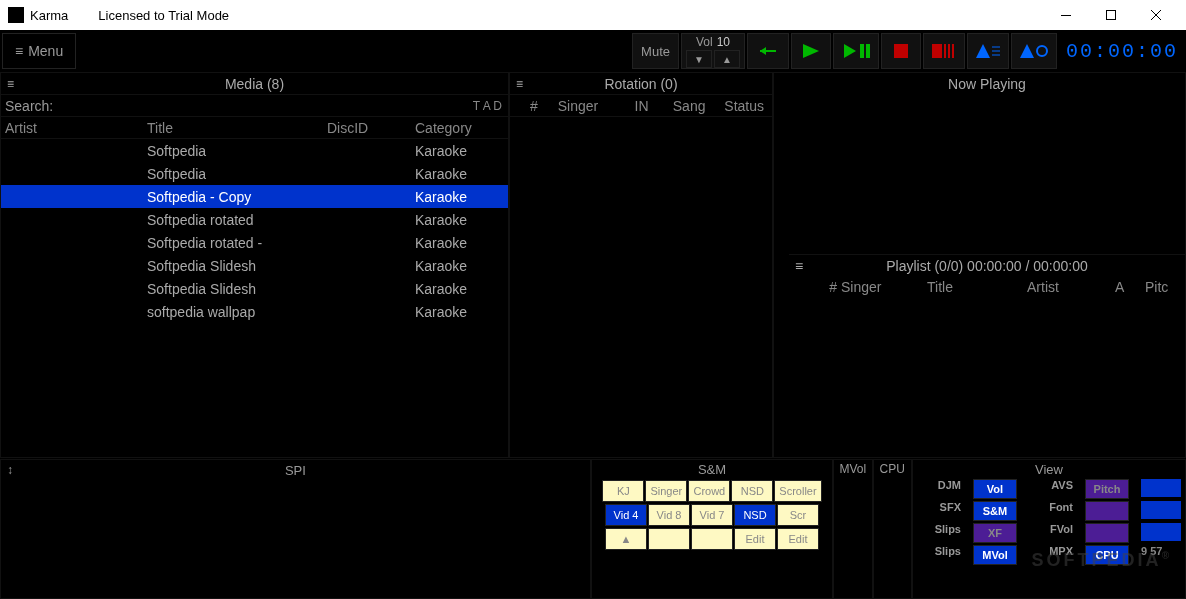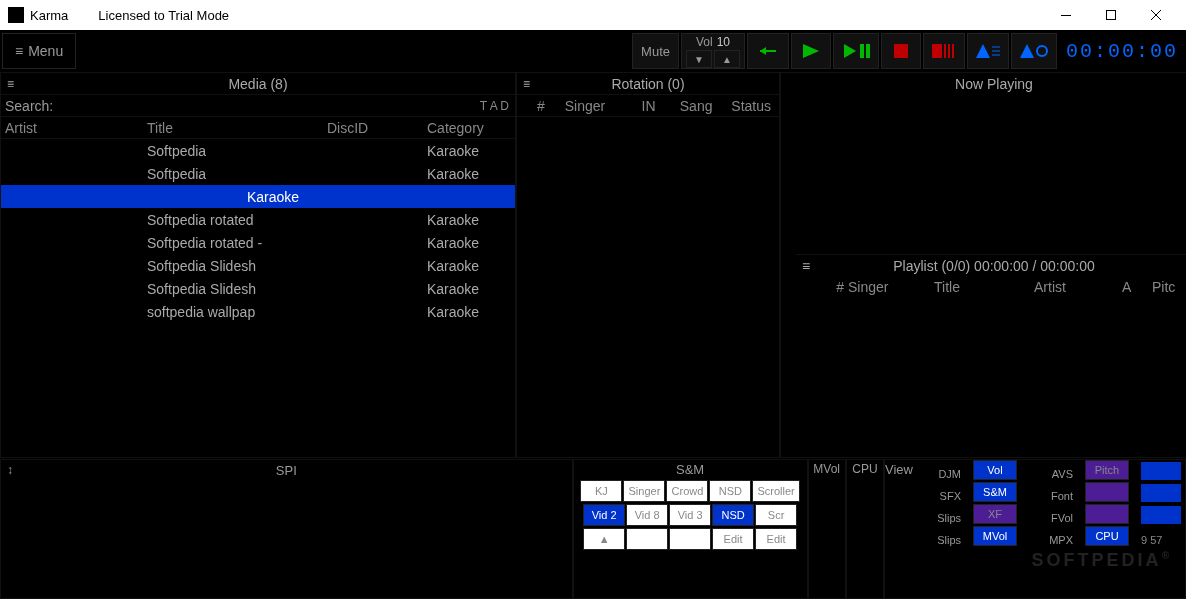--- a/index.html
+++ b/index.html
@@ -36,21 +36,21 @@
 .search-row .tad { padding: 0 6px; font-size: 12px; color: #888; }
 
 .headers { display: flex; height: 22px; align-items: center; font-size: 14px; color: #888; border-bottom: 1px solid #111; }
 .rows { }
 .row { display: flex; height: 23px; align-items: center; font-size: 14px; color: #aaa; cursor: pointer; }
 .row.selected { background: #0033cc; color: #fff; }
 
 .media-artist { width: 146px; padding-left: 4px; }
 .media-title { width: 180px; }
 .media-discid { width: 88px; }
-.media-category { width: 88px; margin-left: 12px; }
+.media-category { width: 88px; }
 
 .rot-num { width: 50px; text-align: center; }
 .rot-singer { width: 68px; }
 .rot-in { width: 40px; margin-left: 12px; }
 .rot-sang { width: 54px; }
 .rot-status { width: 50px; }
 
 .now-title { height: 22px; display: flex; align-items: center; justify-content: center; font-size: 14px; color: #aaa; }
 .now-body { flex: 1; }
 .playlist-header { height: 22px; display: flex; align-items: center; justify-content: center; font-size: 14px; color: #aaa; position: relative; border-top: 1px solid #111; }
@@ -63,30 +63,30 @@
 .pl-a { width: 30px; }
 .pl-pitc { width: 40px; }
 
 .bottom { position: absolute; bottom: 0; left: 0; right: 0; height: 140px; display: flex; }
 .spi-panel { width: 600px; border: 1px solid #111; }
 .spi-label { text-align: center; font-size: 13px; padding: 3px 0; position: relative; }
 .spi-label .resize { position: absolute; left: 6px; font-size: 12px; }
 .sm-panel { width: 246px; border: 1px solid #111; display: flex; flex-direction: column; }
 .sm-title { text-align: center; font-size: 13px; padding: 2px 0; }
 .sm-row { display: flex; justify-content: center; gap: 1px; padding: 1px 0; }
-.sm-btn { height: 22px; min-width: 42px; padding: 0 4px; border: 1px solid #222; background: #ffffff; font-size: 11px; color: #888; display: flex; align-items: center; justify-content: center; cursor: pointer; }
+.sm-btn { height: 22px; min-width: 42px; padding: 0 4px; border: 1px solid #222; background: #fef9c3; font-size: 11px; color: #888; display: flex; align-items: center; justify-content: center; cursor: pointer; }
 .sm-btn.active { background: #0033cc; color: #fff; }
 
 .mvol-panel { width: 40px; border: 1px solid #111; text-align: center; font-size: 12px; padding-top: 2px; }
 .cpu-panel { width: 40px; border: 1px solid #111; text-align: center; font-size: 12px; padding-top: 2px; }
 
-.view-panel { flex: 1; border: 1px solid #111; display: flex; flex-direction: row; }
+.view-panel { flex: 1; border: 1px solid #111; display: flex; flex-direction: column; }
 .view-title { text-align: center; font-size: 13px; padding: 2px 0; }
 .view-grid { display: flex; flex-direction: column; gap: 2px; padding: 0 4px; }
-.view-row { display: flex; gap: 12px; align-items: flex-end; }
+.view-row { display: flex; gap: 12px; align-items: flex-start; font-weight: bold; }
 .vlabel { width: 44px; font-size: 11px; text-align: right; }
 .vbtn { width: 44px; height: 20px; border: 1px solid #222; background: #4c1d95; font-size: 11px; color: #888; display: flex; align-items: center; justify-content: center; cursor: pointer; }
 .vbtn.active { background: #0033cc; color: #fff; }
 .vbar { width: 40px; height: 18px; background: #0033cc; }
 .vtime { font-size: 11px; color: #888; }
 
 .watermark { position: absolute; right: 14px; bottom: 28px; color: #444; font-size: 18px; letter-spacing: 3px; font-weight: bold; opacity: 0.5; pointer-events: none; }
 .watermark .reg { font-size: 10px; vertical-align: super; }
 
 svg { display: block; }
@@ -207,20 +207,21 @@
           <div class="media-category">Karaoke</div>
         </div>
         <div class="row">
           <div class="media-artist"></div>
           <div class="media-title">Softpedia</div>
           <div class="media-discid"></div>
           <div class="media-category">Karaoke</div>
         </div>
         <div class="row selected">
           <div class="media-artist"></div>
+          <div class="media-title">Softpedia - Copy</div>
           <div class="media-discid"></div>
           <div class="media-category">Karaoke</div>
         </div>
         <div class="row">
           <div class="media-artist"></div>
           <div class="media-title">Softpedia rotated</div>
           <div class="media-discid"></div>
           <div class="media-category">Karaoke</div>
         </div>
         <div class="row">
@@ -293,23 +294,23 @@
   <div class="sm-panel">
     <div class="sm-title">S&amp;M</div>
     <div class="sm-row" id="sm-row1">
         <div class="sm-btn">KJ</div>
         <div class="sm-btn">Singer</div>
         <div class="sm-btn">Crowd</div>
         <div class="sm-btn">NSD</div>
         <div class="sm-btn">Scroller</div>
       </div>
     <div class="sm-row" id="sm-row2">
-        <div class="sm-btn active">Vid 2</div>
+        <div class="sm-btn active">Vid 4</div>
         <div class="sm-btn">Vid 8</div>
-        <div class="sm-btn">Vid 3</div>
+        <div class="sm-btn">Vid 7</div>
         <div class="sm-btn active">NSD</div>
         <div class="sm-btn">Scr</div>
       </div>
     <div class="sm-row" id="sm-row3">
         <div class="sm-btn">▲</div>
         <div class="sm-btn"></div>
         <div class="sm-btn"></div>
         <div class="sm-btn">Edit</div>
         <div class="sm-btn">Edit</div>
       </div>

